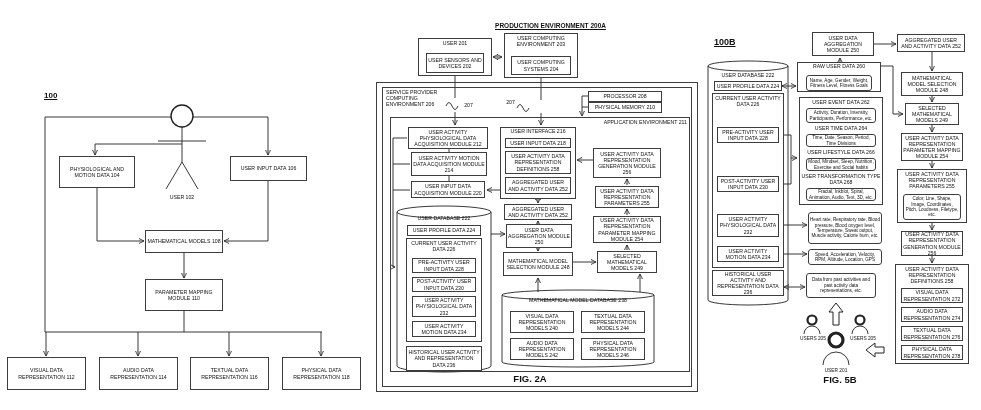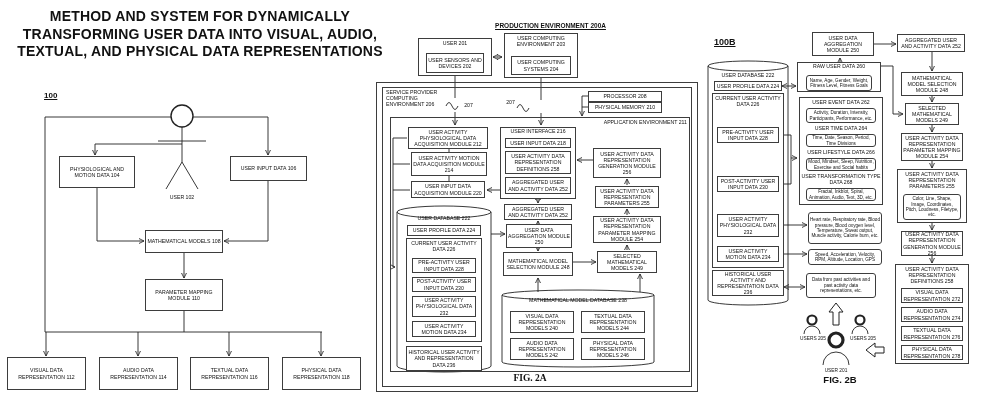--- a/index.html
+++ b/index.html
@@ -128,21 +128,20 @@
       <path d="M823,365 A13,13 0 0 1 849,365" stroke-width="3.2"></path>
     </g>
     <g>
       <polygon class="shape" points="836,303 829,312 833,312 833,325 839,325 839,312 843,312"></polygon>
     </g>
     <g>
       <polygon class="shape" points="866,350 875,343 875,347 884,347 884,353 875,353 875,357"></polygon>
     </g>
   </svg>
 
-  <div class="abs title" style="left:8px;top:8px;width:384px;height:58px;">METHOD AND SYSTEM FOR DYNAMICALLY TRANSFORMING USER DATA INTO VISUAL, AUDIO, TEXTUAL, AND PHYSICAL DATA REPRESENTATIONS</div>
 
   <div class="abs ref" style="left:44px;top:91px;width:22px;height:11px;">100</div>
   <div class="abs lbl" style="left:156px;top:195px;width:52px;height:8px;">USER 102</div>
   <div class="abs bx" style="left:59px;top:156px;width:76px;height:32px;">PHYSIOLOGICAL AND MOTION DATA 104</div>
   <div class="abs bx" style="left:230px;top:156px;width:77px;height:25px;">USER INPUT DATA 106</div>
   <div class="abs bx" style="left:145px;top:230px;width:78px;height:23px;">MATHEMATICAL MODELS 108</div>
   <div class="abs bx" style="left:145px;top:279px;width:78px;height:32px;">PARAMETER MAPPING MODULE 110</div>
   <div class="abs bx" style="left:7px;top:357px;width:79px;height:33px;">VISUAL DATA REPRESENTATION 112</div>
   <div class="abs bx" style="left:99px;top:357px;width:79px;height:33px;">AUDIO DATA REPRESENTATION 114</div>
   <div class="abs bx" style="left:190px;top:357px;width:79px;height:33px;">TEXTUAL DATA REPRESENTATION 116</div>
@@ -199,21 +198,21 @@
   <div class="abs bx" style="left:595px;top:186px;width:64px;height:22px;">USER ACTIVITY DATA REPRESENTATION PARAMETERS 255</div>
   <div class="abs bx" style="left:593px;top:216px;width:68px;height:27px;">USER ACTIVITY DATA REPRESENTATION PARAMETER MAPPING MODULE 254</div>
   <div class="abs bx" style="left:597px;top:251px;width:60px;height:22px;">SELECTED MATHEMATICAL MODELS 249</div>
 
   <div class="abs lbl" style="left:512px;top:298px;width:132px;height:13px;">MATHEMATICAL MODEL DATABASE 238</div>
   <div class="abs bx" style="left:510px;top:311px;width:64px;height:22px;">VISUAL DATA REPRESENTATION MODELS 240</div>
   <div class="abs bx" style="left:581px;top:311px;width:64px;height:22px;">TEXTUAL DATA REPRESENTATION MODELS 244</div>
   <div class="abs bx" style="left:510px;top:338px;width:64px;height:22px;">AUDIO DATA REPRESENTATION MODELS 242</div>
   <div class="abs bx" style="left:581px;top:338px;width:64px;height:22px;">PHYSICAL DATA REPRESENTATION MODELS 246</div>
 
-  <div class="abs cap" style="left:500px;top:373px;width:60px;height:19px;font-family:Liberation Serif, serif;">FIG. 2A</div>
+  <div class="abs cap" style="left:500px;top:373px;width:60px;height:19px;">FIG. 2A</div>
 
   <div class="abs ref" style="left:714px;top:37px;width:32px;height:11px;font-size:9px;">100B</div>
 
   <div class="abs bx" style="left:812px;top:32px;width:62px;height:24px;">USER DATA AGGREGATION MODULE 250</div>
   <div class="abs bx" style="left:897px;top:34px;width:68px;height:18px;">AGGREGATED USER AND ACTIVITY DATA 252</div>
 
   <div class="abs lbl" style="left:710px;top:73px;width:76px;height:8px;">USER DATABASE 222</div>
   <div class="abs bx" style="left:714px;top:81px;width:68px;height:10px;">USER PROFILE DATA 224</div>
   <div class="abs env" style="left:712px;top:93px;width:72px;height:175px;background:#fff;"></div>
   <div class="abs lbl" style="left:714px;top:96px;width:68px;height:14px;">CURRENT USER ACTIVITY DATA 226</div>
@@ -252,15 +251,15 @@
   <div class="abs lbl" style="left:897px;top:267px;width:70px;height:20px;">USER ACTIVITY DATA REPRESENTATION DEFINITIONS 258</div>
   <div class="abs bx" style="left:901px;top:288px;width:62px;height:15px;">VISUAL DATA REPRESENTATION 272</div>
   <div class="abs bx" style="left:901px;top:307px;width:62px;height:15px;">AUDIO DATA REPRESENTATION 274</div>
   <div class="abs bx" style="left:901px;top:326px;width:62px;height:15px;">TEXTUAL DATA REPRESENTATION 276</div>
   <div class="abs bx" style="left:901px;top:345px;width:62px;height:15px;">PHYSICAL DATA REPRESENTATION 278</div>
 
   <div class="abs lbl" style="left:795px;top:336px;width:36px;height:7px;font-size:4.8px;">USERS 205</div>
   <div class="abs lbl" style="left:845px;top:336px;width:36px;height:7px;font-size:4.8px;">USERS 205</div>
   <div class="abs lbl" style="left:820px;top:368px;width:32px;height:7px;font-size:4.8px;">USER 201</div>
 
-  <div class="abs cap" style="left:810px;top:374px;width:60px;height:12px;">FIG. 2B</div>
+  <div class="abs cap" style="left:810px;top:374px;width:60px;height:12px;">FIG. 5B</div>
 
 </div>
 
 </body></html>

